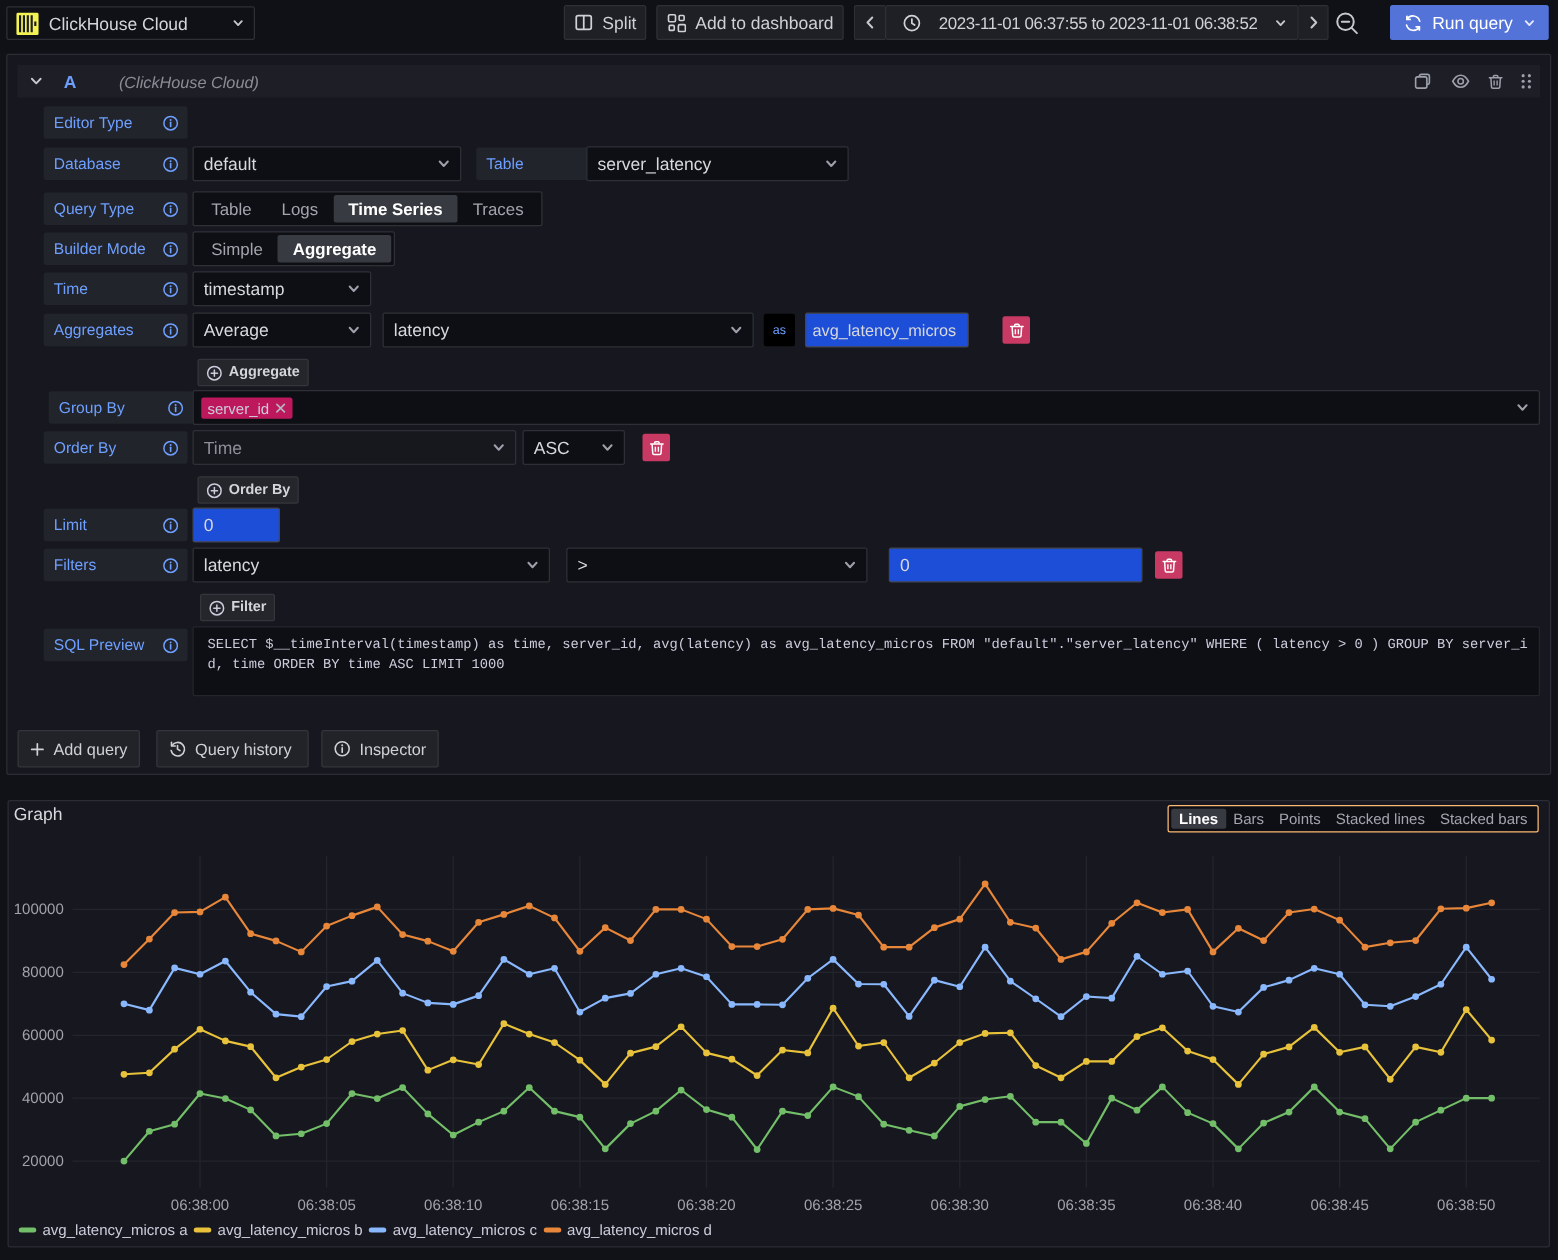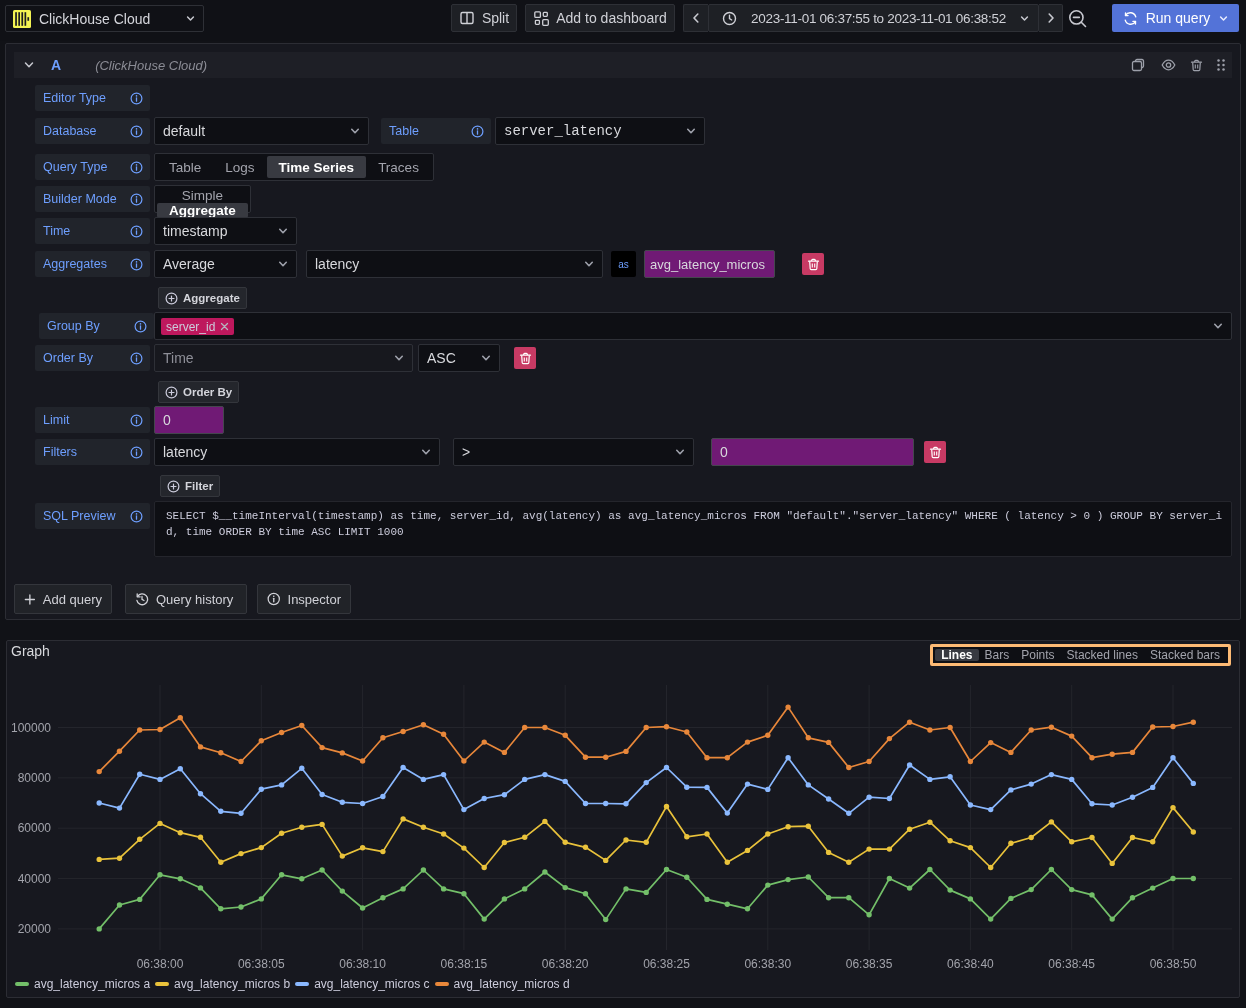--- a/index.html
+++ b/index.html
@@ -8,35 +8,35 @@
 .topbar { position:absolute; left:0; top:0; width:1246px; height:41px; background:#101116; }
 .dspick { position:absolute; left:5px; top:5px; width:199px; height:27px; border:1px solid #2e3036; border-radius:2px; display:flex; align-items:center; padding:0 8px 0 7px; }
 .dspick .txt { font-size:14px; font-weight:500; color:#d5d6dc; margin-left:8px; }
 .tbtn { position:absolute; top:4px; height:28px; background:#1e2025; border:1px solid #2e3036; border-radius:2px; display:flex; align-items:center; justify-content:center; color:#d0d1d7; font-size:14px; font-weight:500; }
 .runbtn { position:absolute; top:4px; left:1112px; width:127px; height:28px; background:#5373d8; border-radius:2px; display:flex; align-items:center; justify-content:center; color:#fff; font-size:14px; font-weight:500; }
 .qbox { position:absolute; left:5px; top:43px; width:1236px; height:577px; background:#17181f; border:1px solid #2c2d34; border-radius:2px; }
 .qhead { position:absolute; left:8px; top:8px; width:1218px; height:26px; background:#1e1f26; display:flex; align-items:center; }
 .lbl { position:absolute; height:26px; background:#21242b; border-radius:2px; display:flex; align-items:center; justify-content:space-between; padding:0 7px 0 8px; color:#6e9fff; font-size:12.5px; font-weight:500; width:115px; }
 .sel { position:absolute; height:28px; background:#0e0f14; border:1px solid #2e3037; border-radius:2px; display:flex; align-items:center; padding:0 8px; font-size:14px; color:#d8d9dd; }
 .sel .caret { position:absolute; right:8px; }
-.inp { position:absolute; height:28px; background:#701a75; border:1px solid #45464e; border-radius:2px; display:flex; align-items:center; padding:0 8px; font-size:14px; color:#d8d9dd; }
+.inp { position:absolute; height:28px; background:#1d4ed8; border:1px solid #45464e; border-radius:2px; display:flex; align-items:center; padding:0 8px; font-size:14px; color:#d8d9dd; }
 .radio { position:absolute; height:28px; background:#0e0f14; border:1px solid #2e3037; border-radius:2px; display:flex; align-items:stretch; padding:2px; }
 .radio .opt { display:flex; align-items:center; justify-content:center; font-size:13.5px; color:#a3a4ad; padding:0 12px; border-radius:2px; white-space:nowrap; }
 .radio .opt.sel2 { background:#383a41; color:#ffffff; font-weight:600; }
 .sbtn { position:absolute; height:22px; background:#24262c; border:1px solid #34363c; border-radius:2px; display:flex; align-items:center; color:#d4d5db; font-size:11.5px; font-weight:700; padding:0 6px; white-space:nowrap; }
 .trash { position:absolute; width:22px; height:22px; background:#c83a64; border-radius:2px; display:flex; align-items:center; justify-content:center; }
 .aslbl { position:absolute; height:26px; background:#000000; border-radius:2px; display:flex; align-items:center; justify-content:center; color:#6e9fff; font-size:10px; font-weight:500; }
 .actbtn { position:absolute; height:30px; background:#212328; border:1px solid #34363c; border-radius:2px; display:flex; align-items:center; color:#d0d1d7; font-size:13px; font-weight:500; padding:0 9px; white-space:nowrap; overflow:hidden; }
 .sqlblk { position:absolute; left:148px; width:1078px; height:56px; background:#0e0f14; border:1px solid #24252c; border-radius:2px; padding:6px 11px; font-family:"Liberation Mono",monospace; font-size:11px; line-height:16px; color:#ccccdc; white-space:pre; }
 .panel { position:absolute; left:6px; top:640px; width:1234px; height:358px; background:#17181f; border:1px solid #2c2d34; border-radius:2px; }
 .axlbl { font-family:"Liberation Sans",sans-serif; font-size:12px; fill:#a2a3ab; }
 .legend { position:absolute; left:8px; top:336px; display:flex; align-items:center; font-size:12px; color:#ccccdc; }
 .legend .item { display:flex; align-items:center; margin-right:5px; }
 .legend .dash { width:14px; height:4px; border-radius:2px; margin-right:5px; }
-.pradio { position:absolute; right:8px; top:3px; height:22px; background:#0e0f14; border:3px solid #fdba74; border-radius:2px; display:flex; align-items:stretch; padding:2px; }
+.pradio { position:absolute; right:8px; top:3px; height:22px; background:#0e0f14; border:1px solid #fdba74; border-radius:2px; display:flex; align-items:stretch; padding:2px; }
 .pradio .opt { display:flex; align-items:center; font-size:12px; color:#a3a4ad; padding:0 6px; border-radius:2px; }
 .pradio .opt.sel2 { background:#383a41; color:#fff; font-weight:600; }
 .ital { font-style:italic; color:#8b8c95; font-size:13px; }
 svg.ic { display:block; }
 </style></head><body>
 
 <div class="topbar">
 <div class="dspick">
       <svg class="ic" width="18" height="18" viewBox="0 0 18 18">
         <rect x="0" y="0" width="18" height="18" rx="1.5" fill="#f3f353"></rect>
@@ -181,21 +181,21 @@
       </span>
     </div>
 <div class="lbl" style="top:74px;left:375px;width:110px;">
       <span>Table</span>
       <svg class="ic" width="13" height="13" viewBox="0 0 13 13">
         <circle cx="6.5" cy="6.5" r="5.4" fill="none" stroke="#6e9fff" stroke-width="1.2"></circle>
         <line x1="6.5" y1="5.8" x2="6.5" y2="9.2" stroke="#6e9fff" stroke-width="1.3" stroke-linecap="round"></line>
         <circle cx="6.5" cy="3.9" r="0.8" fill="#6e9fff"></circle>
       </svg>
     </div>
-<div class="sel" style="top:73px;left:489px;width:210px;font-family:Liberation Mono, monospace;">
+<div class="sel" style="top:73px;left:463px;width:210px;">
       <span style="color:#d8d9dd">server_latency</span>
       <span class="caret">
         <svg class="ic" width="10" height="10" viewBox="0 0 8 8">
           <path d="M1.4 2.6 L4 5.4 L6.6 2.6" fill="none" stroke="#9da0aa" stroke-width="1.3" stroke-linecap="round" stroke-linejoin="round"></path>
         </svg>
       </span>
     </div>
 <div class="lbl" style="top:110px;left:29px;width:115px;">
       <span>Query Type</span>
       <svg class="ic" width="13" height="13" viewBox="0 0 13 13">
@@ -211,21 +211,21 @@
       <div class="opt " style="font-size:13.5px">Traces</div>
     </div>
 <div class="lbl" style="top:142px;left:29px;width:115px;">
       <span>Builder Mode</span>
       <svg class="ic" width="13" height="13" viewBox="0 0 13 13">
         <circle cx="6.5" cy="6.5" r="5.4" fill="none" stroke="#6e9fff" stroke-width="1.2"></circle>
         <line x1="6.5" y1="5.8" x2="6.5" y2="9.2" stroke="#6e9fff" stroke-width="1.3" stroke-linecap="round"></line>
         <circle cx="6.5" cy="3.9" r="0.8" fill="#6e9fff"></circle>
       </svg>
     </div>
-<div class="radio" style="top:141px;left:148px;height:28px;flex-direction:column;">
+<div class="radio" style="top:141px;left:148px;height:28px;">
       <div class="opt " style="font-size:13.5px">Simple</div>
       <div class="opt sel2" style="font-size:13.5px">Aggregate</div>
     </div>
 <div class="lbl" style="top:174px;left:29px;width:115px;">
       <span>Time</span>
       <svg class="ic" width="13" height="13" viewBox="0 0 13 13">
         <circle cx="6.5" cy="6.5" r="5.4" fill="none" stroke="#6e9fff" stroke-width="1.2"></circle>
         <line x1="6.5" y1="5.8" x2="6.5" y2="9.2" stroke="#6e9fff" stroke-width="1.3" stroke-linecap="round"></line>
         <circle cx="6.5" cy="3.9" r="0.8" fill="#6e9fff"></circle>
       </svg>

